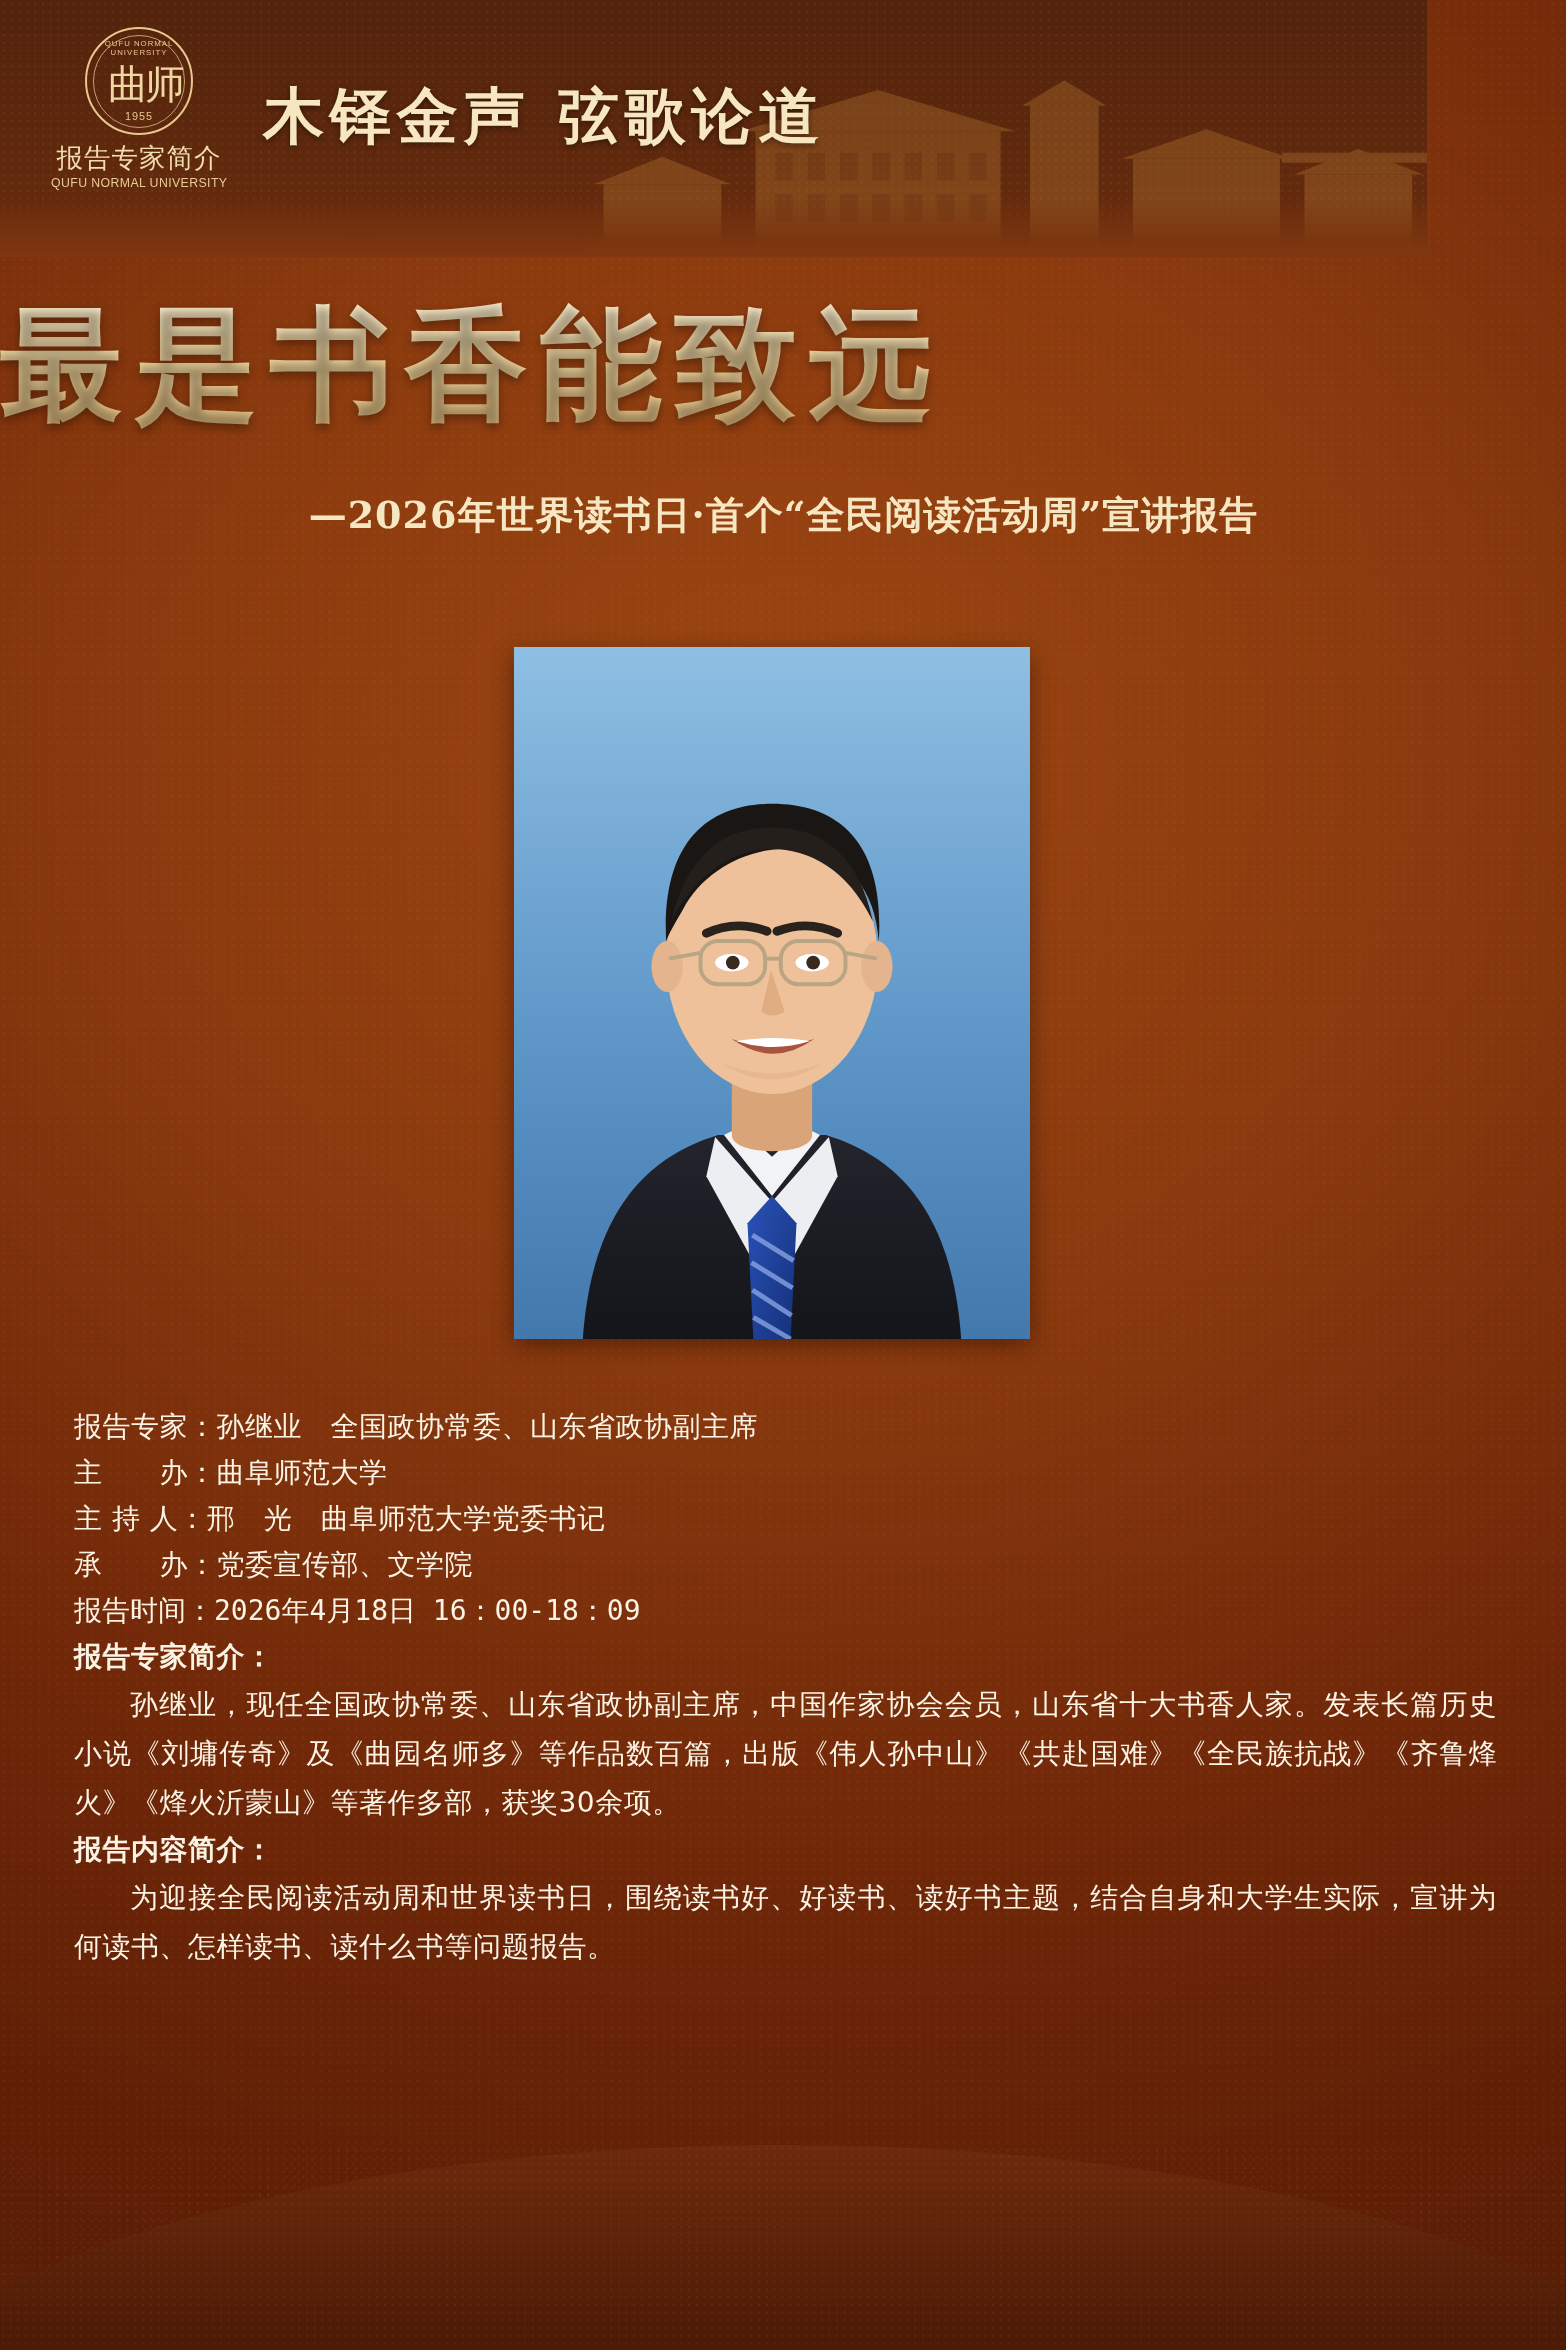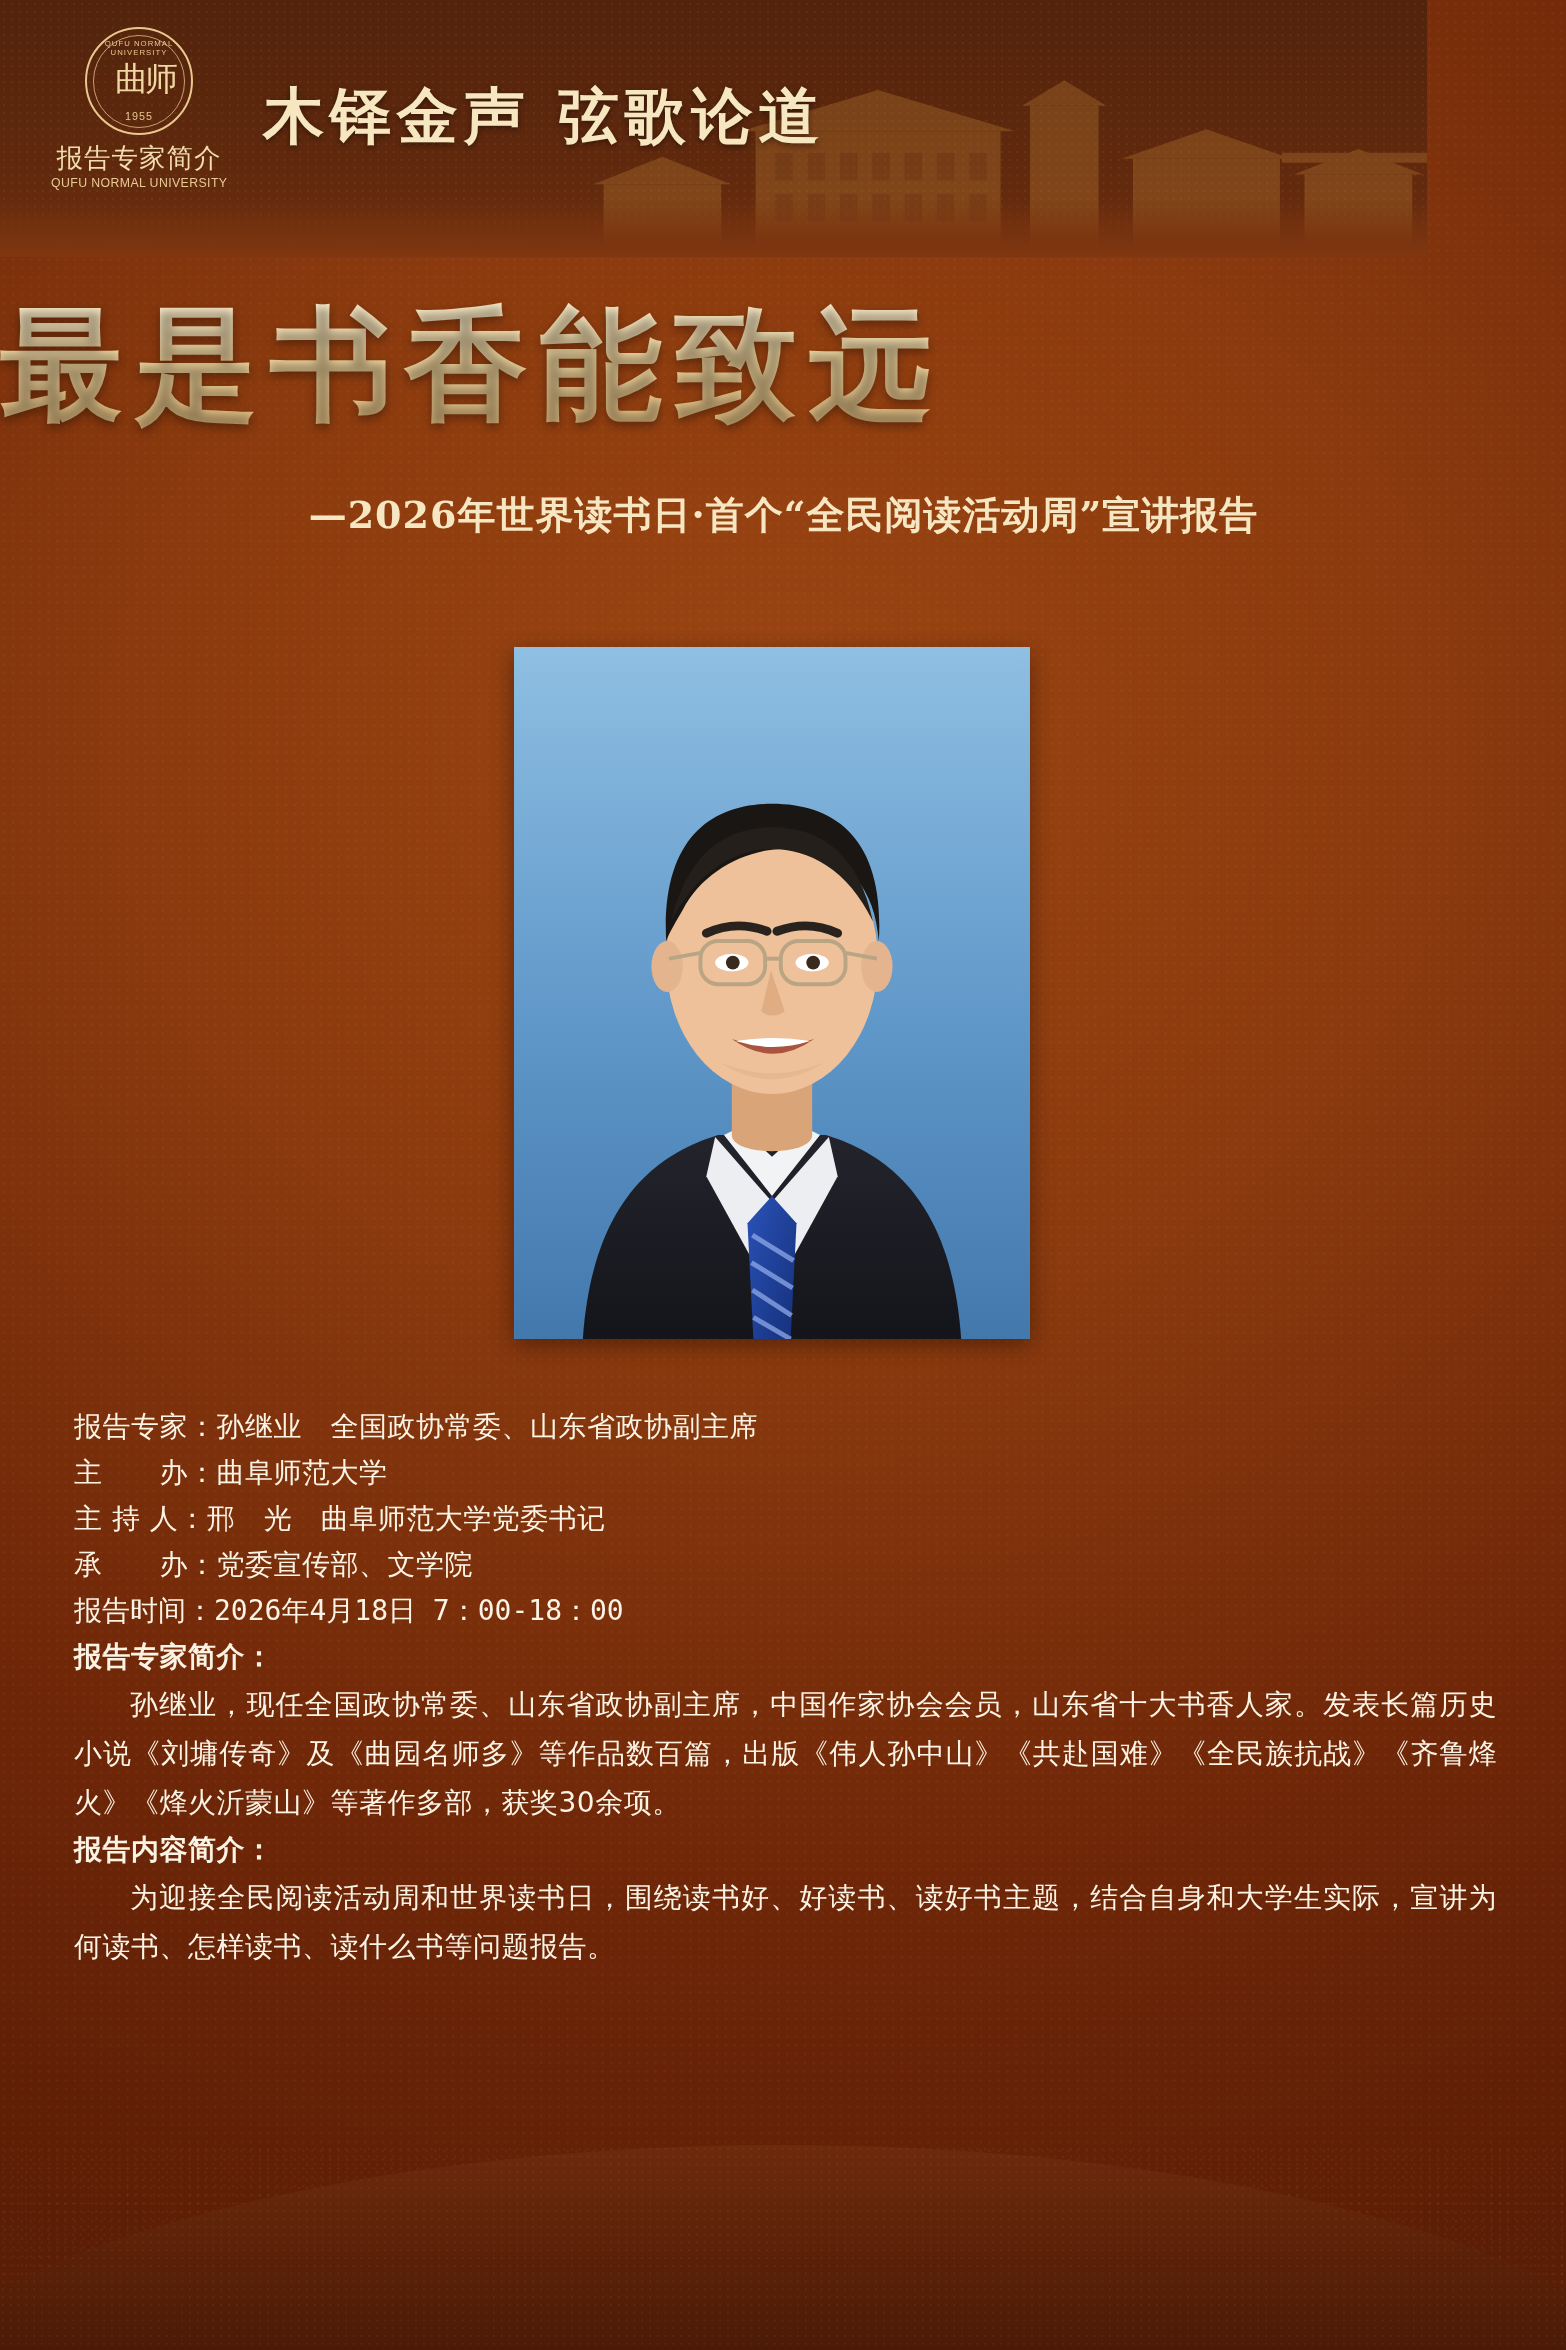--- a/index.html
+++ b/index.html
@@ -71,21 +71,21 @@
   }
   .logo-seal .ring {
     position: absolute;
     inset: 5.9px;
     border-radius: 50%;
     border: 1px solid rgba(232,200,143,0.75);
   }
   .logo-seal .glyph {
     position: absolute;
     left: 0; right: 0; top: 27.4px;
-    font-size: 33px;
+    font-size: 40px;
     color: #f0d6a2;
     font-family: "DejaVu Serif", serif;
     letter-spacing: -2.9px;
     padding-left: 12px;
   }
   .logo-seal .year {
     position: absolute;
     left: 0; right: 0; bottom: 11.8px;
     font-size: 10.8px;
     color: #e8c88f;
@@ -339,21 +339,21 @@
 
       <path d="M210 424 q53 34 106 0 q-53 22 -106 0 Z" fill="#dfae84" opacity="0.5"></path>
     </svg>
   </div>
 
   <div class="body">
     <div class="line">报告专家：孙继业　全国政协常委、山东省政协副主席</div>
     <div class="line">主　　办：曲阜师范大学</div>
     <div class="line">主 持 人：邢　光　曲阜师范大学党委书记</div>
     <div class="line">承　　办：党委宣传部、文学院</div>
-    <div class="line mono">报告时间：2026年4月18日 7：00-18：00</div>
+    <div class="line mono">报告时间：2026年4月18日 16：00-18：09</div>
     <div class="line head">报告专家简介：</div>
     <div class="para">孙继业，现任全国政协常委、山东省政协副主席，中国作家协会会员，山东省十大书香人家。发表长篇历史小说《刘墉传奇》及《曲园名师多》等作品数百篇，出版《伟人孙中山》《共赴国难》《全民族抗战》《齐鲁烽火》《烽火沂蒙山》等著作多部，获奖30余项。</div>
     <div class="line head">报告内容简介：</div>
     <div class="para">为迎接全民阅读活动周和世界读书日，围绕读书好、好读书、读好书主题，结合自身和大学生实际，宣讲为何读书、怎样读书、读什么书等问题报告。</div>
   </div>
 
   <div class="bottom">
     <div class="bottom-arc">
       <div class="bottom-dots"></div>
     </div>

